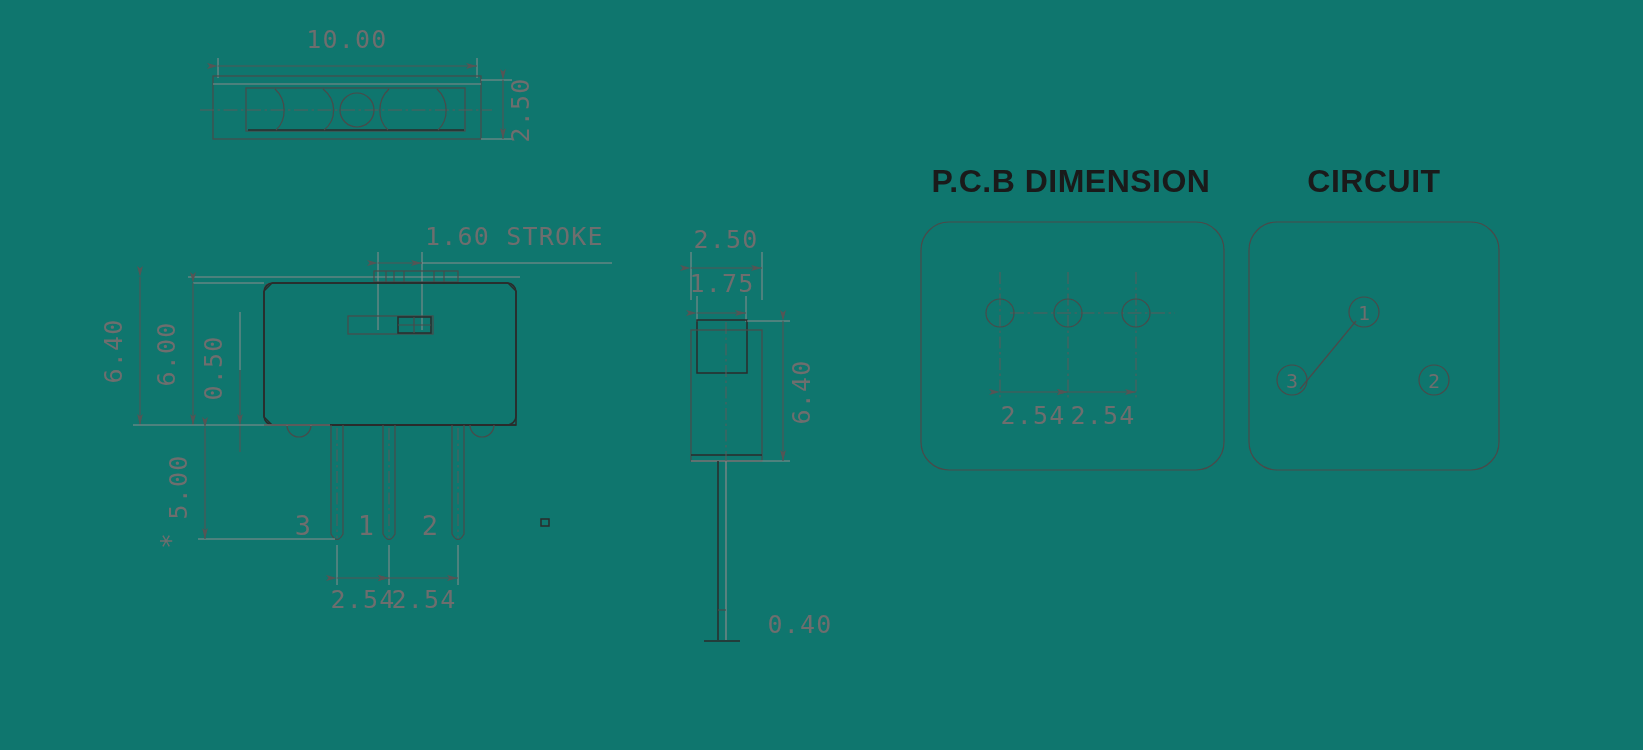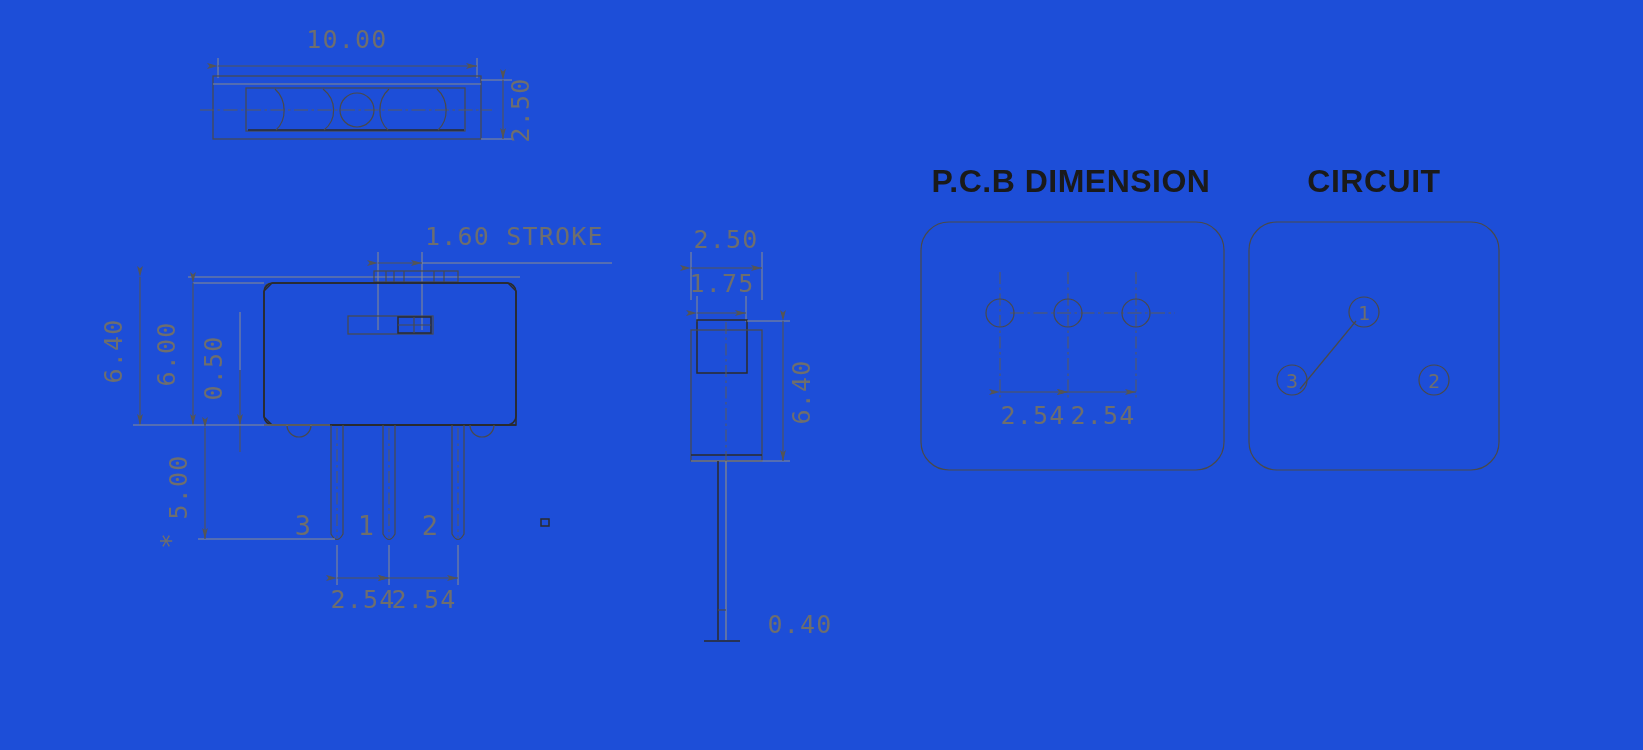--- a/index.html
+++ b/index.html
@@ -11,21 +11,21 @@
   body {
     width: 1643px;
     height: 750px;
     font-family: "DejaVu Sans", sans-serif;
     overflow: hidden;
   }
   #sheet {
     position: relative;
     width: 1643px;
     height: 750px;
-    background: #1d4ed8;
+    background: #0f766e;
   }
   svg.drawing {
     position: absolute;
     top: 0;
     left: 0;
     width: 1643px;
     height: 750px;
   }
   
   .obj      { fill: none; stroke: #2b2b2b; stroke-width: 1.5; }

